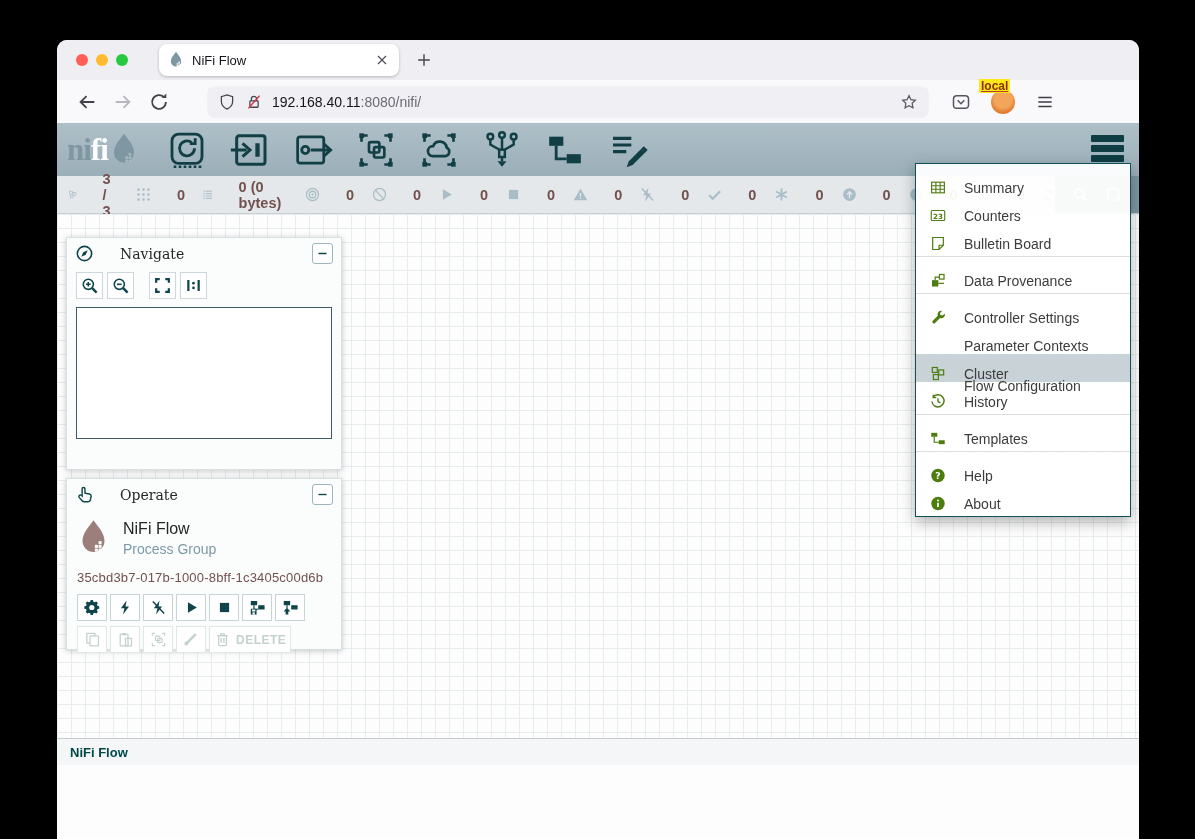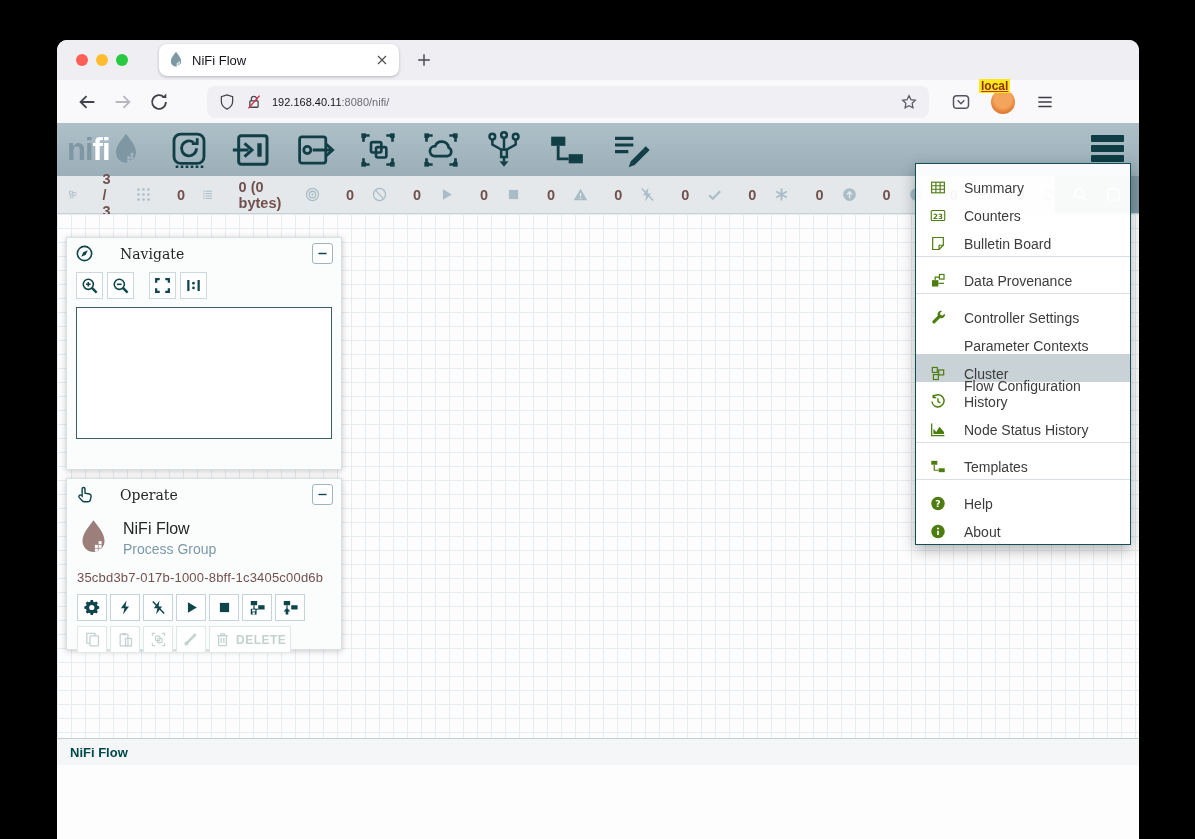--- a/index.html
+++ b/index.html
@@ -21,38 +21,38 @@
   .tab-title{flex:1;font-size:13px;color:#15141a;white-space:nowrap;overflow:hidden;}
   .tab-close{width:16px;height:16px;color:#4a4a52;}
   .newtab{margin-left:15px;width:20px;height:20px;color:#45454d;}
 
   .navbar{height:43px;background:#f9f8fb;display:flex;align-items:center;padding:0 12px;}
   .navbtn{width:22px;height:22px;margin:0 7px;color:#42424b;}
   .navbtn.disabled{color:#b7b7bf;}
   .urlbar{margin-left:30px;width:700px;height:32px;background:#f0f0f4;border-radius:8px;
     display:flex;align-items:center;padding:0 11px;gap:9px;}
   .urlbar .uic{width:18px;height:18px;color:#45454c;}
-  .url{font-size:11px;}
+  .url{font-size:14px;}
   .url .host{color:#15141a;}
   .url .rest{color:#6b6b76;}
   .star{margin-left:auto;width:18px;height:18px;color:#5b5b66;}
   .chromeright{display:flex;align-items:center;margin-left:22px;gap:20px;}
   .pocket{width:20px;height:20px;color:#54545e;}
   .avatarwrap{position:relative;width:24px;height:24px;}
   .avatar{width:24px;height:24px;border-radius:50%;
     background:radial-gradient(circle at 50% 38%,#f4a45b 0 45%,#e07e33 70%,#c96a25 100%);}
   .profile-badge{position:absolute;left:-12px;top:-11px;background:#ffe81a;color:#8a2f00;
     font-size:12px;font-weight:bold;padding:0 2px;text-decoration:underline;
     text-decoration-color:#c0392b;white-space:nowrap;}
   .burger{width:20px;height:20px;color:#3c3c45;}
 
   
   .nifi-toolbar{height:53px;background:linear-gradient(#aebfc7,#9bafb9);display:flex;
     align-items:center;padding-left:10px;position:relative;}
-  .logo{display:flex;align-items:center;margin-right:28px;}
+  .logo{display:flex;align-items:center;margin-right:28px;font-family:Liberation Serif, serif;}
   .logo .t{font-size:31px;font-weight:bold;letter-spacing:-1px;line-height:1;}
   .logo .ni{color:#7e97a2;}
   .logo .fi{color:#fff;}
   .logo .drop{width:30px;height:38px;color:#7e97a2;margin-left:1px;}
   .nifi-toolbar .hole{fill:#a4b7c0;}
   .comps{display:flex;align-items:center;gap:23px;}
   .comp{width:40px;height:40px;color:#123f46;}
   .gmenu{position:absolute;right:15px;top:12px;width:33px;cursor:pointer;}
   .gmenu .bar{height:7px;background:#0e3d44;border-radius:1px;margin-bottom:3px;}
 
@@ -804,29 +804,20 @@
             <svg viewBox="0 0 24 24" xmlns="http://www.w3.org/2000/svg">
               <g fill="none" stroke="currentColor" stroke-width="2">
                 <path d="M5.3 5.6A8.6 8.6 0 1 1 3.4 12"></path>
                 <path d="M5.3 2.3v4.2h4.2"></path>
                 <path d="M12 7.3V12l3.4 2"></path>
               </g>
             </svg>
           </span>
           <span>Flow Configuration History</span>
         </div>
-        <div class="menu-item">
-          <span class="ic mi">
-            <svg viewBox="0 0 24 24" xmlns="http://www.w3.org/2000/svg">
-              <path d="M3 3.5v17h18" fill="none" stroke="currentColor" stroke-width="1.8"></path>
-              <path d="M5.5 18.5v-7.5l4 4.5 4.5-7.5 6.5 7.5v3z" fill="currentColor"></path>
-            </svg>
-          </span>
-          <span>Node Status History</span>
-        </div>
         <div class="menu-divider"></div>
         <div class="menu-item">
           <span class="ic mi">
             <svg viewBox="0 0 24 24" xmlns="http://www.w3.org/2000/svg">
               <rect x="2.5" y="4" width="8.5" height="5.5" fill="currentColor"></rect>
               <rect x="13" y="14.5" width="8.5" height="5.5" fill="currentColor"></rect>
               <path d="M6.7 9.5v7.8h6.3" fill="none" stroke="currentColor" stroke-width="1.7"></path>
             </svg>
           </span>
           <span>Templates</span>

